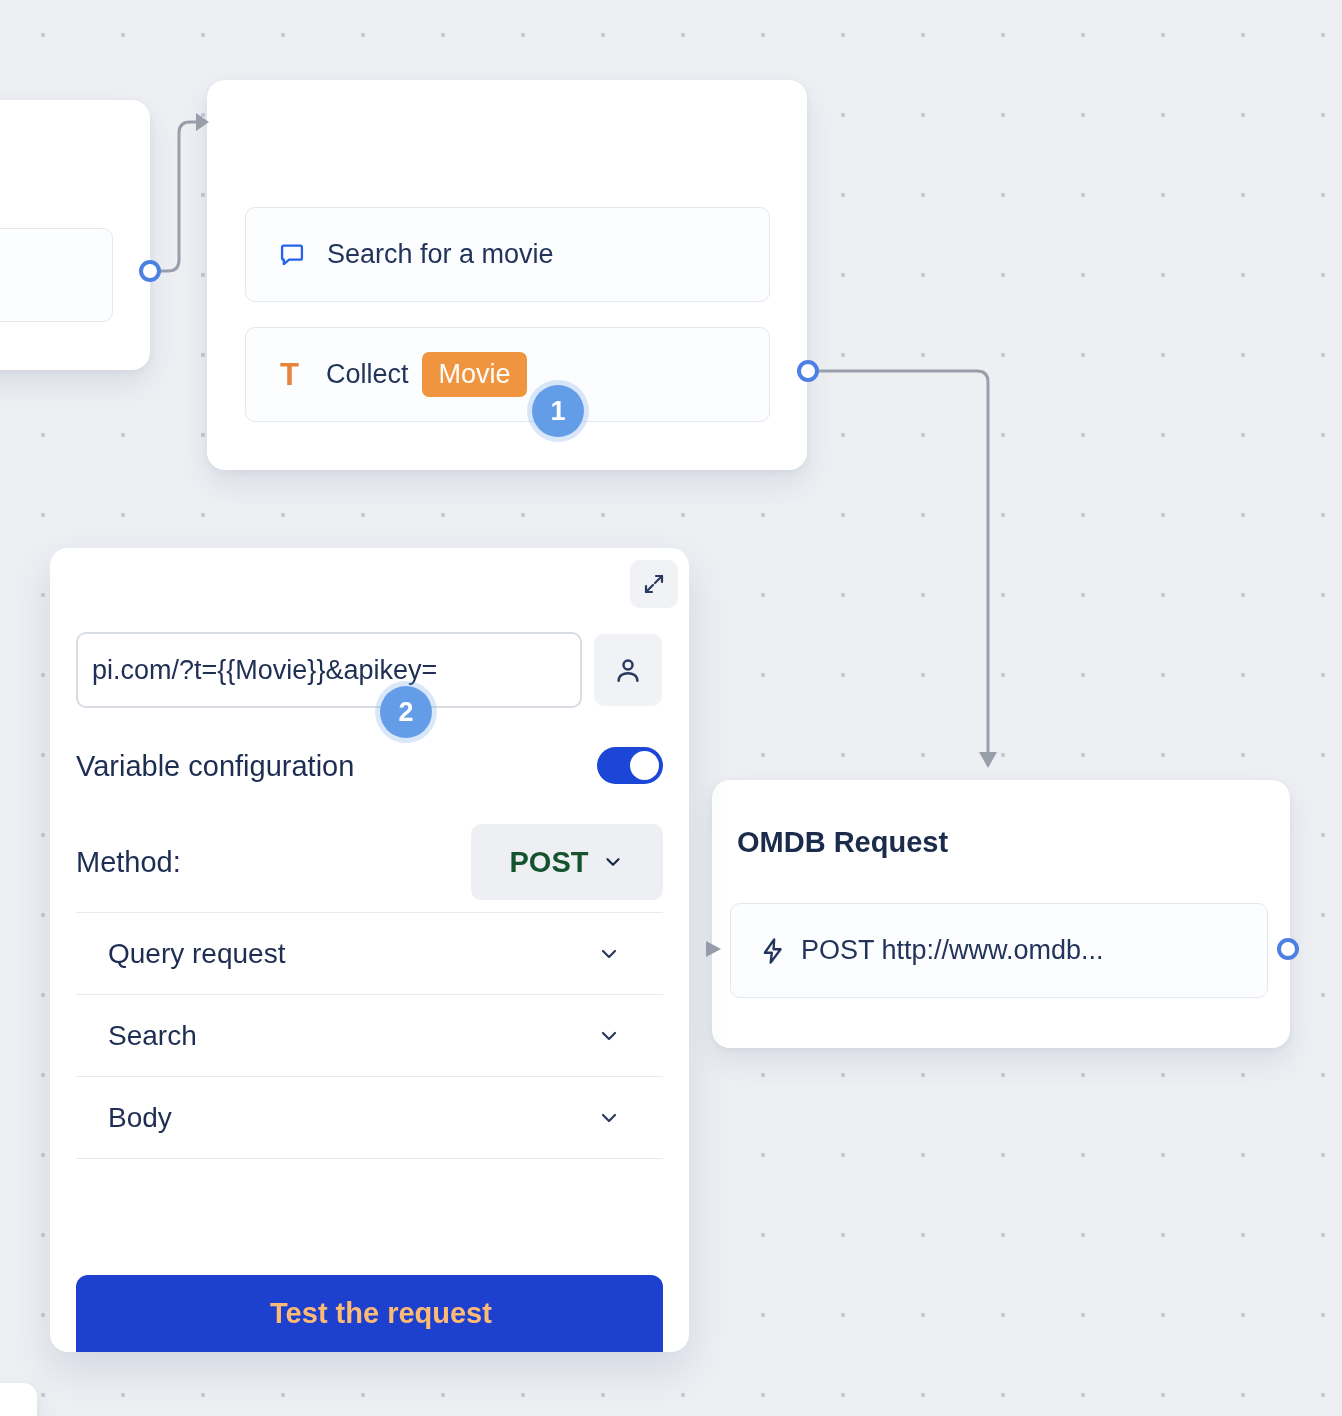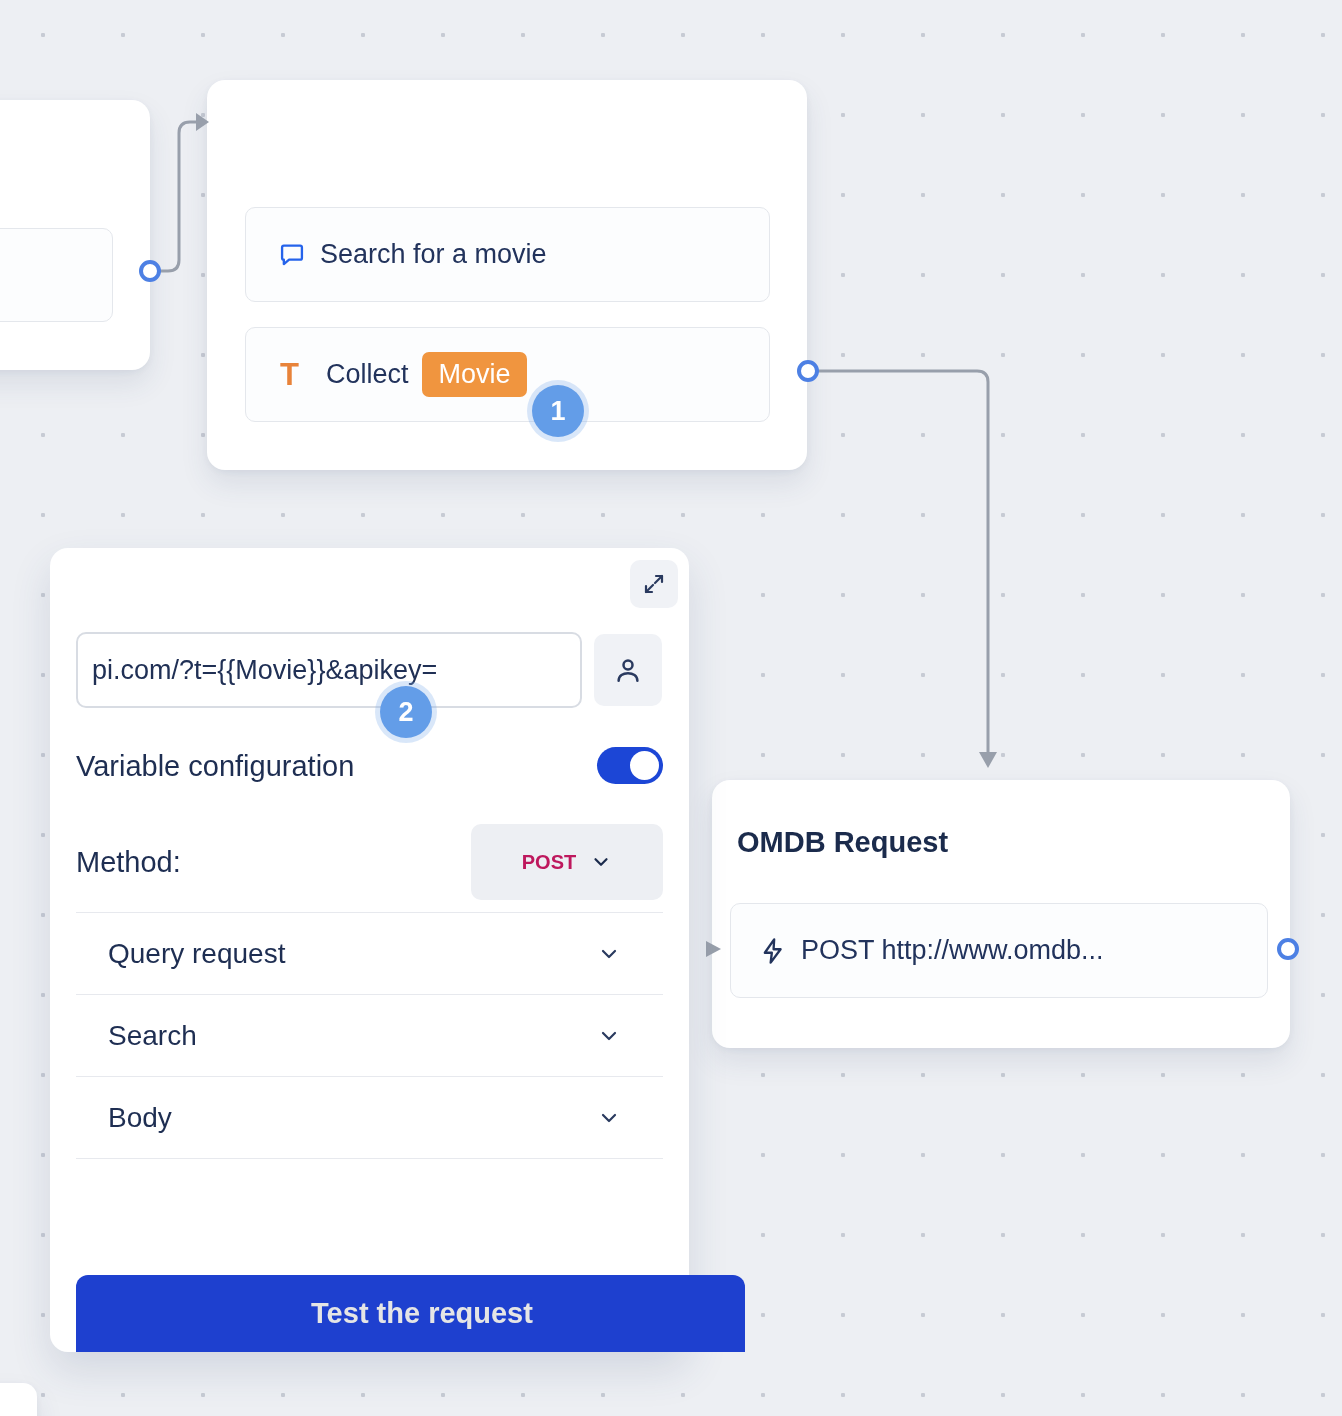--- a/index.html
+++ b/index.html
@@ -62,31 +62,31 @@
   .toggle .knob {
     position:absolute; right:4px; top:4px; width:29px; height:29px;
     background:#fff; border-radius:50%;
   }
   .method-label { position:absolute; left:26px; top:298px; font-size:29px; color:#1e2e52; font-weight:500; }
   .method-dd {
     position:absolute; left:421px; top:276px; width:192px; height:76px;
     background:#edeff3; border:none; border-radius:10px; display:flex;
     align-items:center; justify-content:center; gap:14px; cursor:pointer;
   }
-  .method-dd span { font-size:20px; font-weight:600; color:#be185d;text-align:center; }
+  .method-dd span { font-size:29px; font-weight:600; color:#14532d;text-align:center; }
   .sections { position:absolute; left:26px; right:26px; top:364px; border-top:1.5px solid #e7e9ee; }
   .section-row {
     height:82px; border-bottom:1.5px solid #e7e9ee; display:flex;
     align-items:center; justify-content:space-between;
     padding:0 42px 0 32px; cursor:pointer;
   }
   .section-row .row-label { font-weight:400; font-size:28px; color:#1e2e52; }
   .test-btn {
-    position:absolute; left:26px; bottom:0; width:669px; height:77px;
-    background:#1e40cf; color:#e5e5e5; border:none; border-radius:12px 12px 0 0;
+    position:absolute; left:26px; bottom:0; width:587px; height:77px;
+    background:#1e40cf; color:#fdba74; border:none; border-radius:12px 12px 0 0;
     font-size:29px; font-weight:700; font-family:"Liberation Sans", sans-serif;
     cursor:pointer;
     padding-left:23px;
   }
 </style>
 </head>
 <body>
 
 <div class="canvas">
 
@@ -105,21 +105,21 @@
 
   <div class="card" style="left:207px; top:80px; width:600px; height:390px;">
     <div class="node-title" style="position:absolute; left:50px; top:128px;">Movie search</div>
 
     <div class="row-box" style="left:38px; top:127px; width:525px; height:95px; top:127px;">
       <span style="margin-left:32px; display:flex;">
         <svg class="icon-svg" width="28" height="28" viewBox="0 0 24 24" fill="none" stroke="#2563eb" stroke-width="2" stroke-linejoin="round" stroke-linecap="round">
           <path d="M5 4h14a1.5 1.5 0 0 1 1.5 1.5v9A1.5 1.5 0 0 1 19 16H9.5L5 19.8V16a1.5 1.5 0 0 1-1.5-1.5v-9A1.5 1.5 0 0 1 5 4z"></path>
         </svg>
       </span>
-      <span class="row-label" style="margin-left:14px;">Search for a movie</span>
+      <span class="row-label" style="margin-left:21px;">Search for a movie</span>
     </div>
 
     <div class="row-box" style="left:38px; top:247px; width:525px; height:95px;">
       <span style="margin-left:34px; font-size:31px; font-weight:600; color:#e8833a; line-height:1;">T</span>
       <span class="row-label" style="margin-left:27px;">Collect</span>
       <span class="pill">Movie</span>
     </div>
   </div>
   <div class="badge" style="left:532px; top:385px;">1</div>
   <div class="port" style="left:797px; top:360px;"></div>

